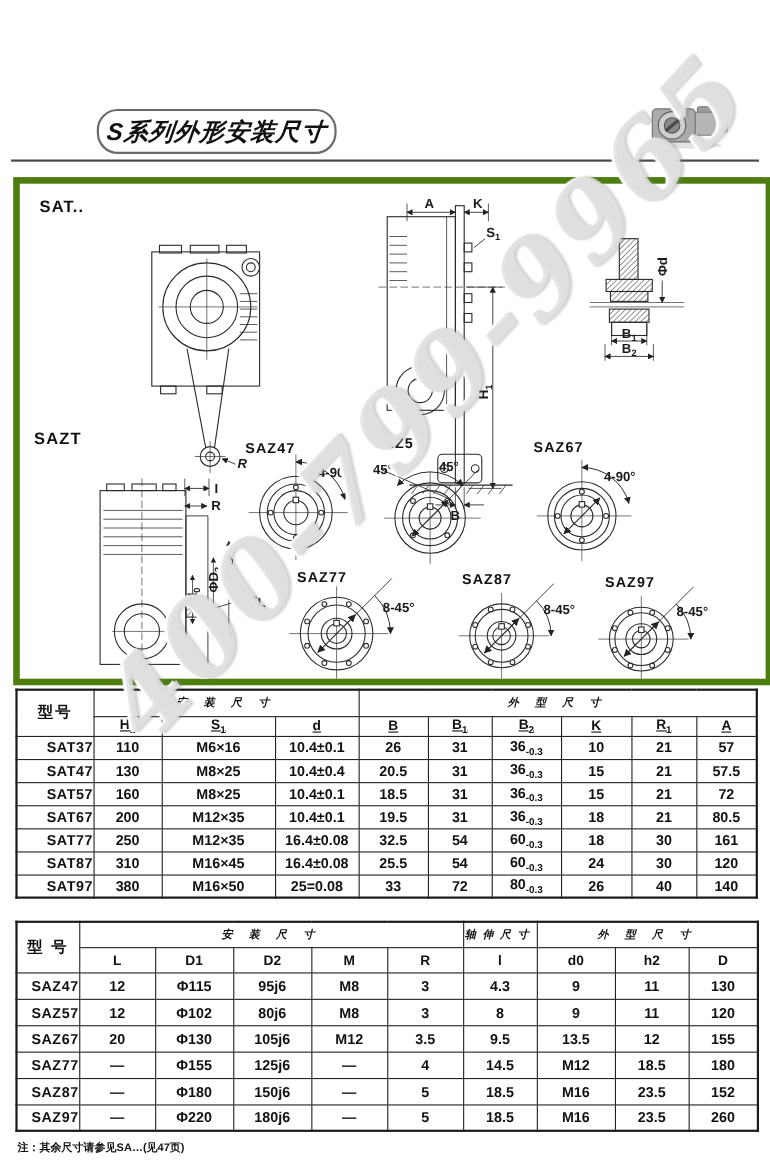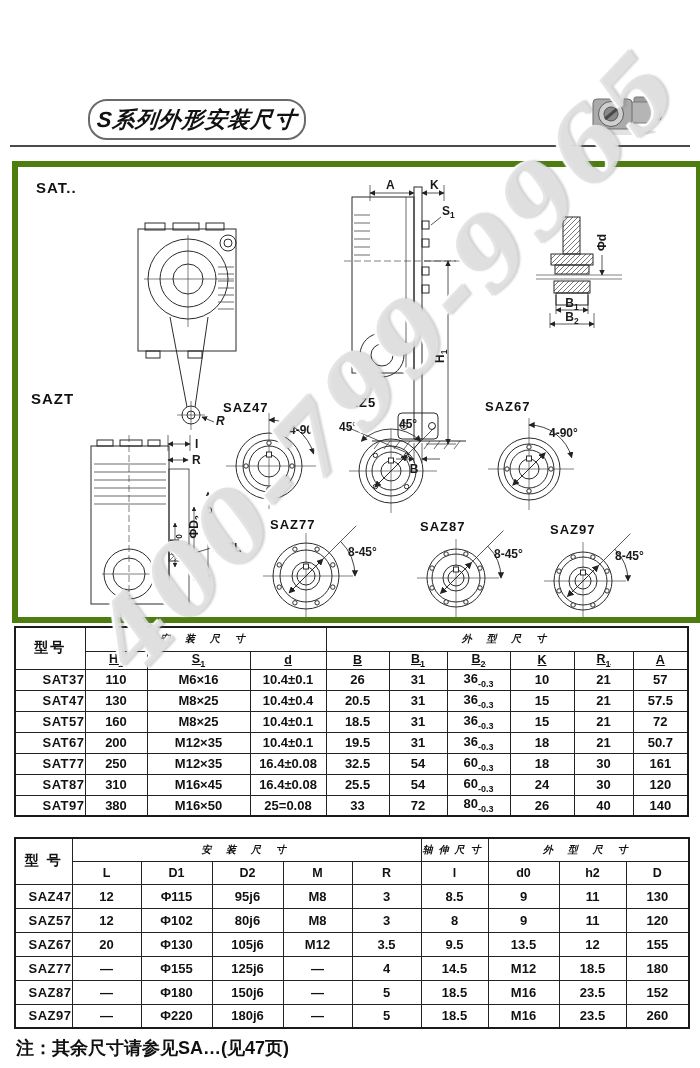--- a/index.html
+++ b/index.html
@@ -36,21 +36,21 @@
   #t2 thead tr:first-child{height:23px;}
   #t2 thead tr:last-child{height:23px;}
   #t2 tbody tr{height:24px;}
   th.group-h{font-size:10px;letter-spacing:6px;font-style:italic;}
   th.model-h{font-size:14px;letter-spacing:2px;}
   th.col-h{font-size:12.5px;}
   th.model-c{font-size:13px;letter-spacing:0.5px;text-align:right;}
   td{font-size:13px;}
   sub{font-size:9px;}
   
-  .note{position:absolute;left:16px;top:1036px;font-size:18px;font-weight:bold;}
+  .note{position:absolute;left:16px;top:1036px;font-size:10px;font-weight:bold;}
 </style>
 </head>
 <body>
 
 <div class="page">
 
   <div class="title-box">
     <span>S系列外形安装尺寸</span>
   </div>
   <div class="gearmotor">
@@ -433,21 +433,21 @@
         <tr>
           <th class="model-c">SAT67</th>
           <td>200</td>
           <td>M12×35</td>
           <td>10.4±0.1</td>
           <td>19.5</td>
           <td>31</td>
           <td>36<sub>-0.3</sub></td>
           <td>18</td>
           <td>21</td>
-          <td>50.7</td>
+          <td>80.5</td>
         </tr>
         <tr>
           <th class="model-c">SAT77</th>
           <td>250</td>
           <td>M12×35</td>
           <td>16.4±0.08</td>
           <td>32.5</td>
           <td>54</td>
           <td>60<sub>-0.3</sub></td>
           <td>18</td>
@@ -513,21 +513,21 @@
         </tr>
       </thead>
       <tbody>
         <tr>
           <th class="model-c">SAZ47</th>
           <td>12</td>
           <td>Φ115</td>
           <td>95j6</td>
           <td>M8</td>
           <td>3</td>
-          <td>8.5</td>
+          <td>4.3</td>
           <td>9</td>
           <td>11</td>
           <td>130</td>
         </tr>
         <tr>
           <th class="model-c">SAZ57</th>
           <td>12</td>
           <td>Φ102</td>
           <td>80j6</td>
           <td>M8</td>

